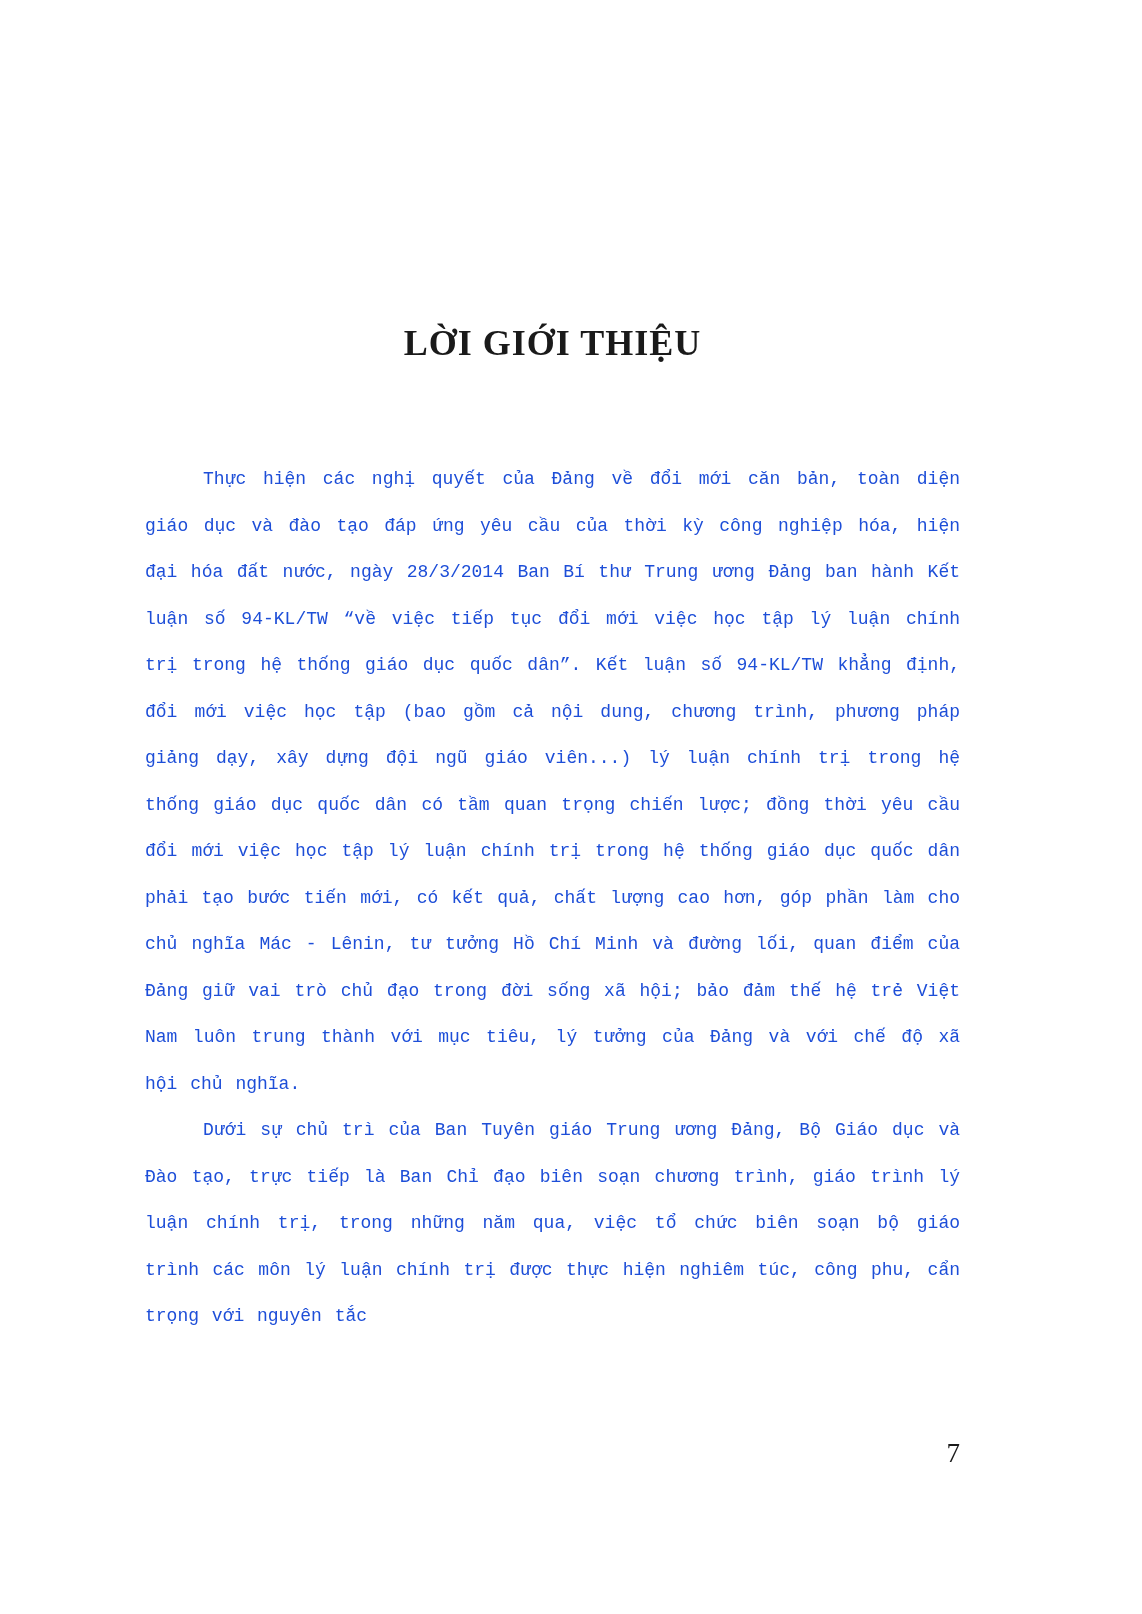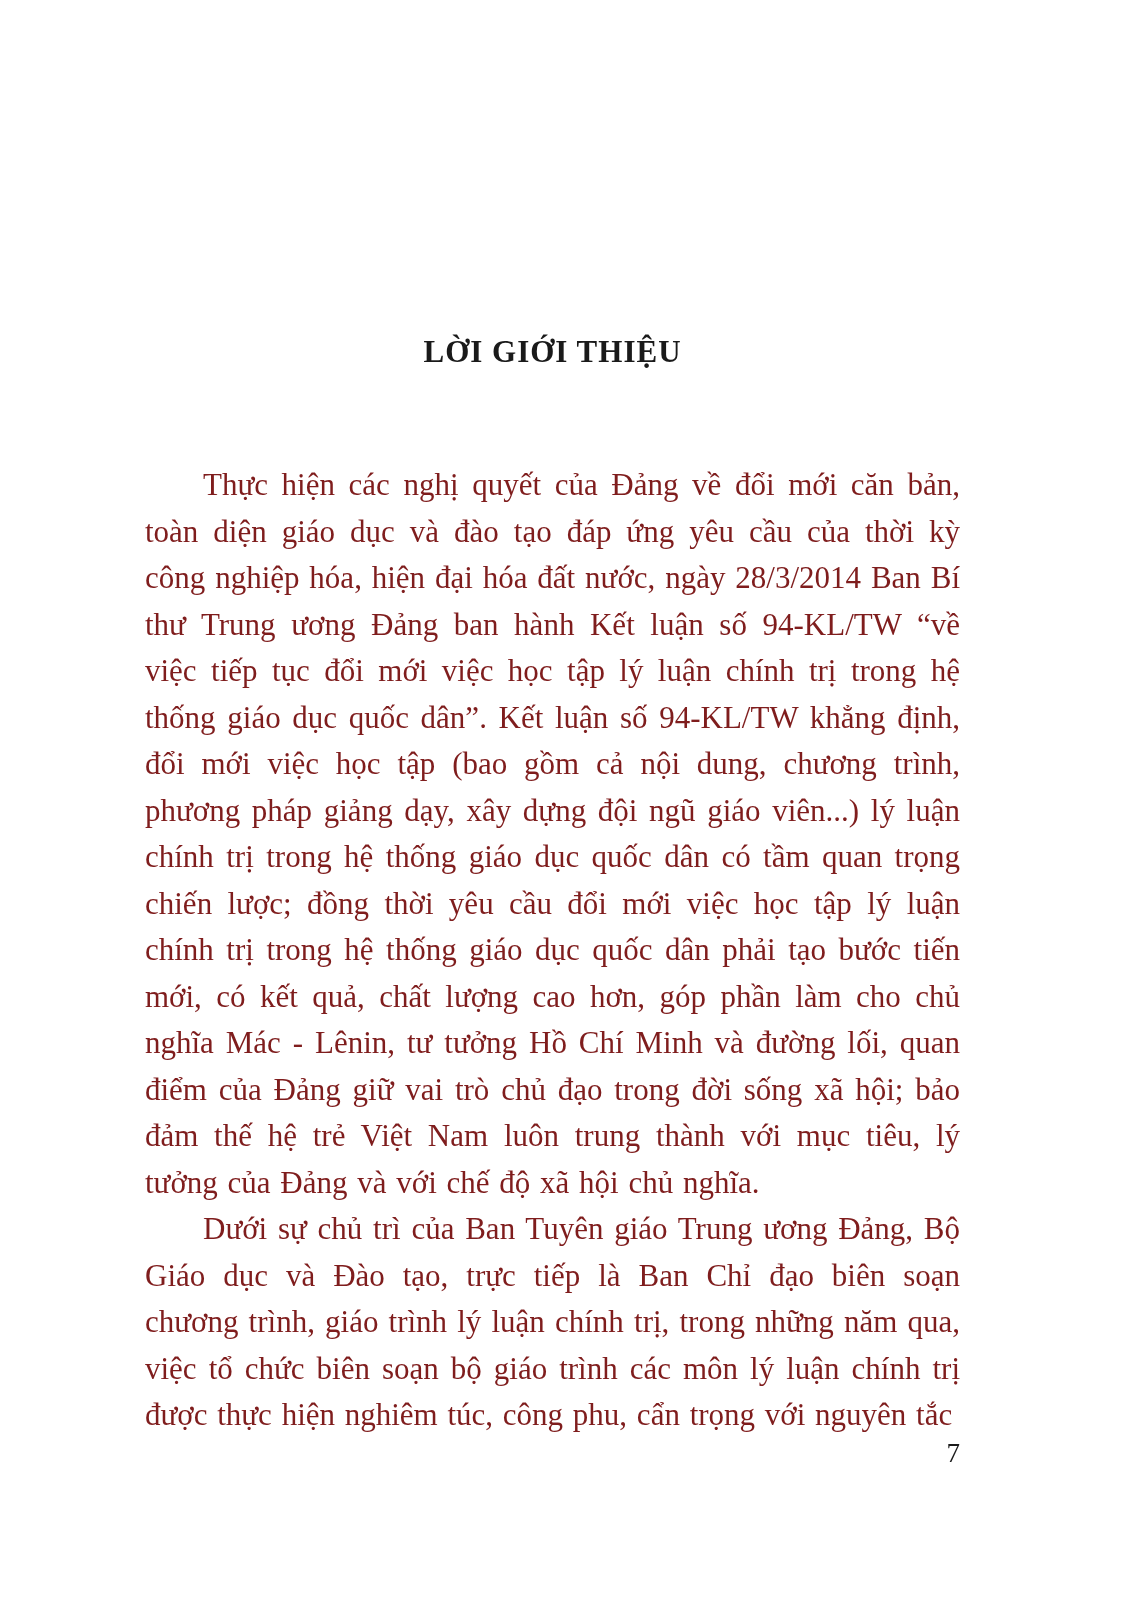--- a/index.html
+++ b/index.html
@@ -20,37 +20,38 @@
     inset: 0;
     background: #ffffff;
   }
   .content {
     position: absolute;
     left: 145px;
     right: 182px;
     top: 0;
   }
   .title {
-    margin: 12px;
+    margin: 0;
     padding-top: 322px;
     text-align: center;
-    font-size: 31px;
+    font-size: 36px;
     font-weight: bold;
     letter-spacing: 1px;
     color: #1a1a1a;
     font-family: "Liberation Serif", "DejaVu Serif", serif;
   }
   .body-text {
     margin-top: 92px;
-    font-size: 31px;
+    font-size: 18px;
     line-height: 46.5px;
     text-align: justify;
     text-justify: inter-word;
-    color: #7f1d1d;
+    color: #1d4ed8;
     word-spacing: 2px;
+    font-family: Liberation Mono, monospace;
   }
   .body-text p {
     margin: 0;
     text-indent: 58px;
   }
   .page-number {
     position: absolute;
     right: 182px;
     top: 1438px;
     font-size: 27px;

